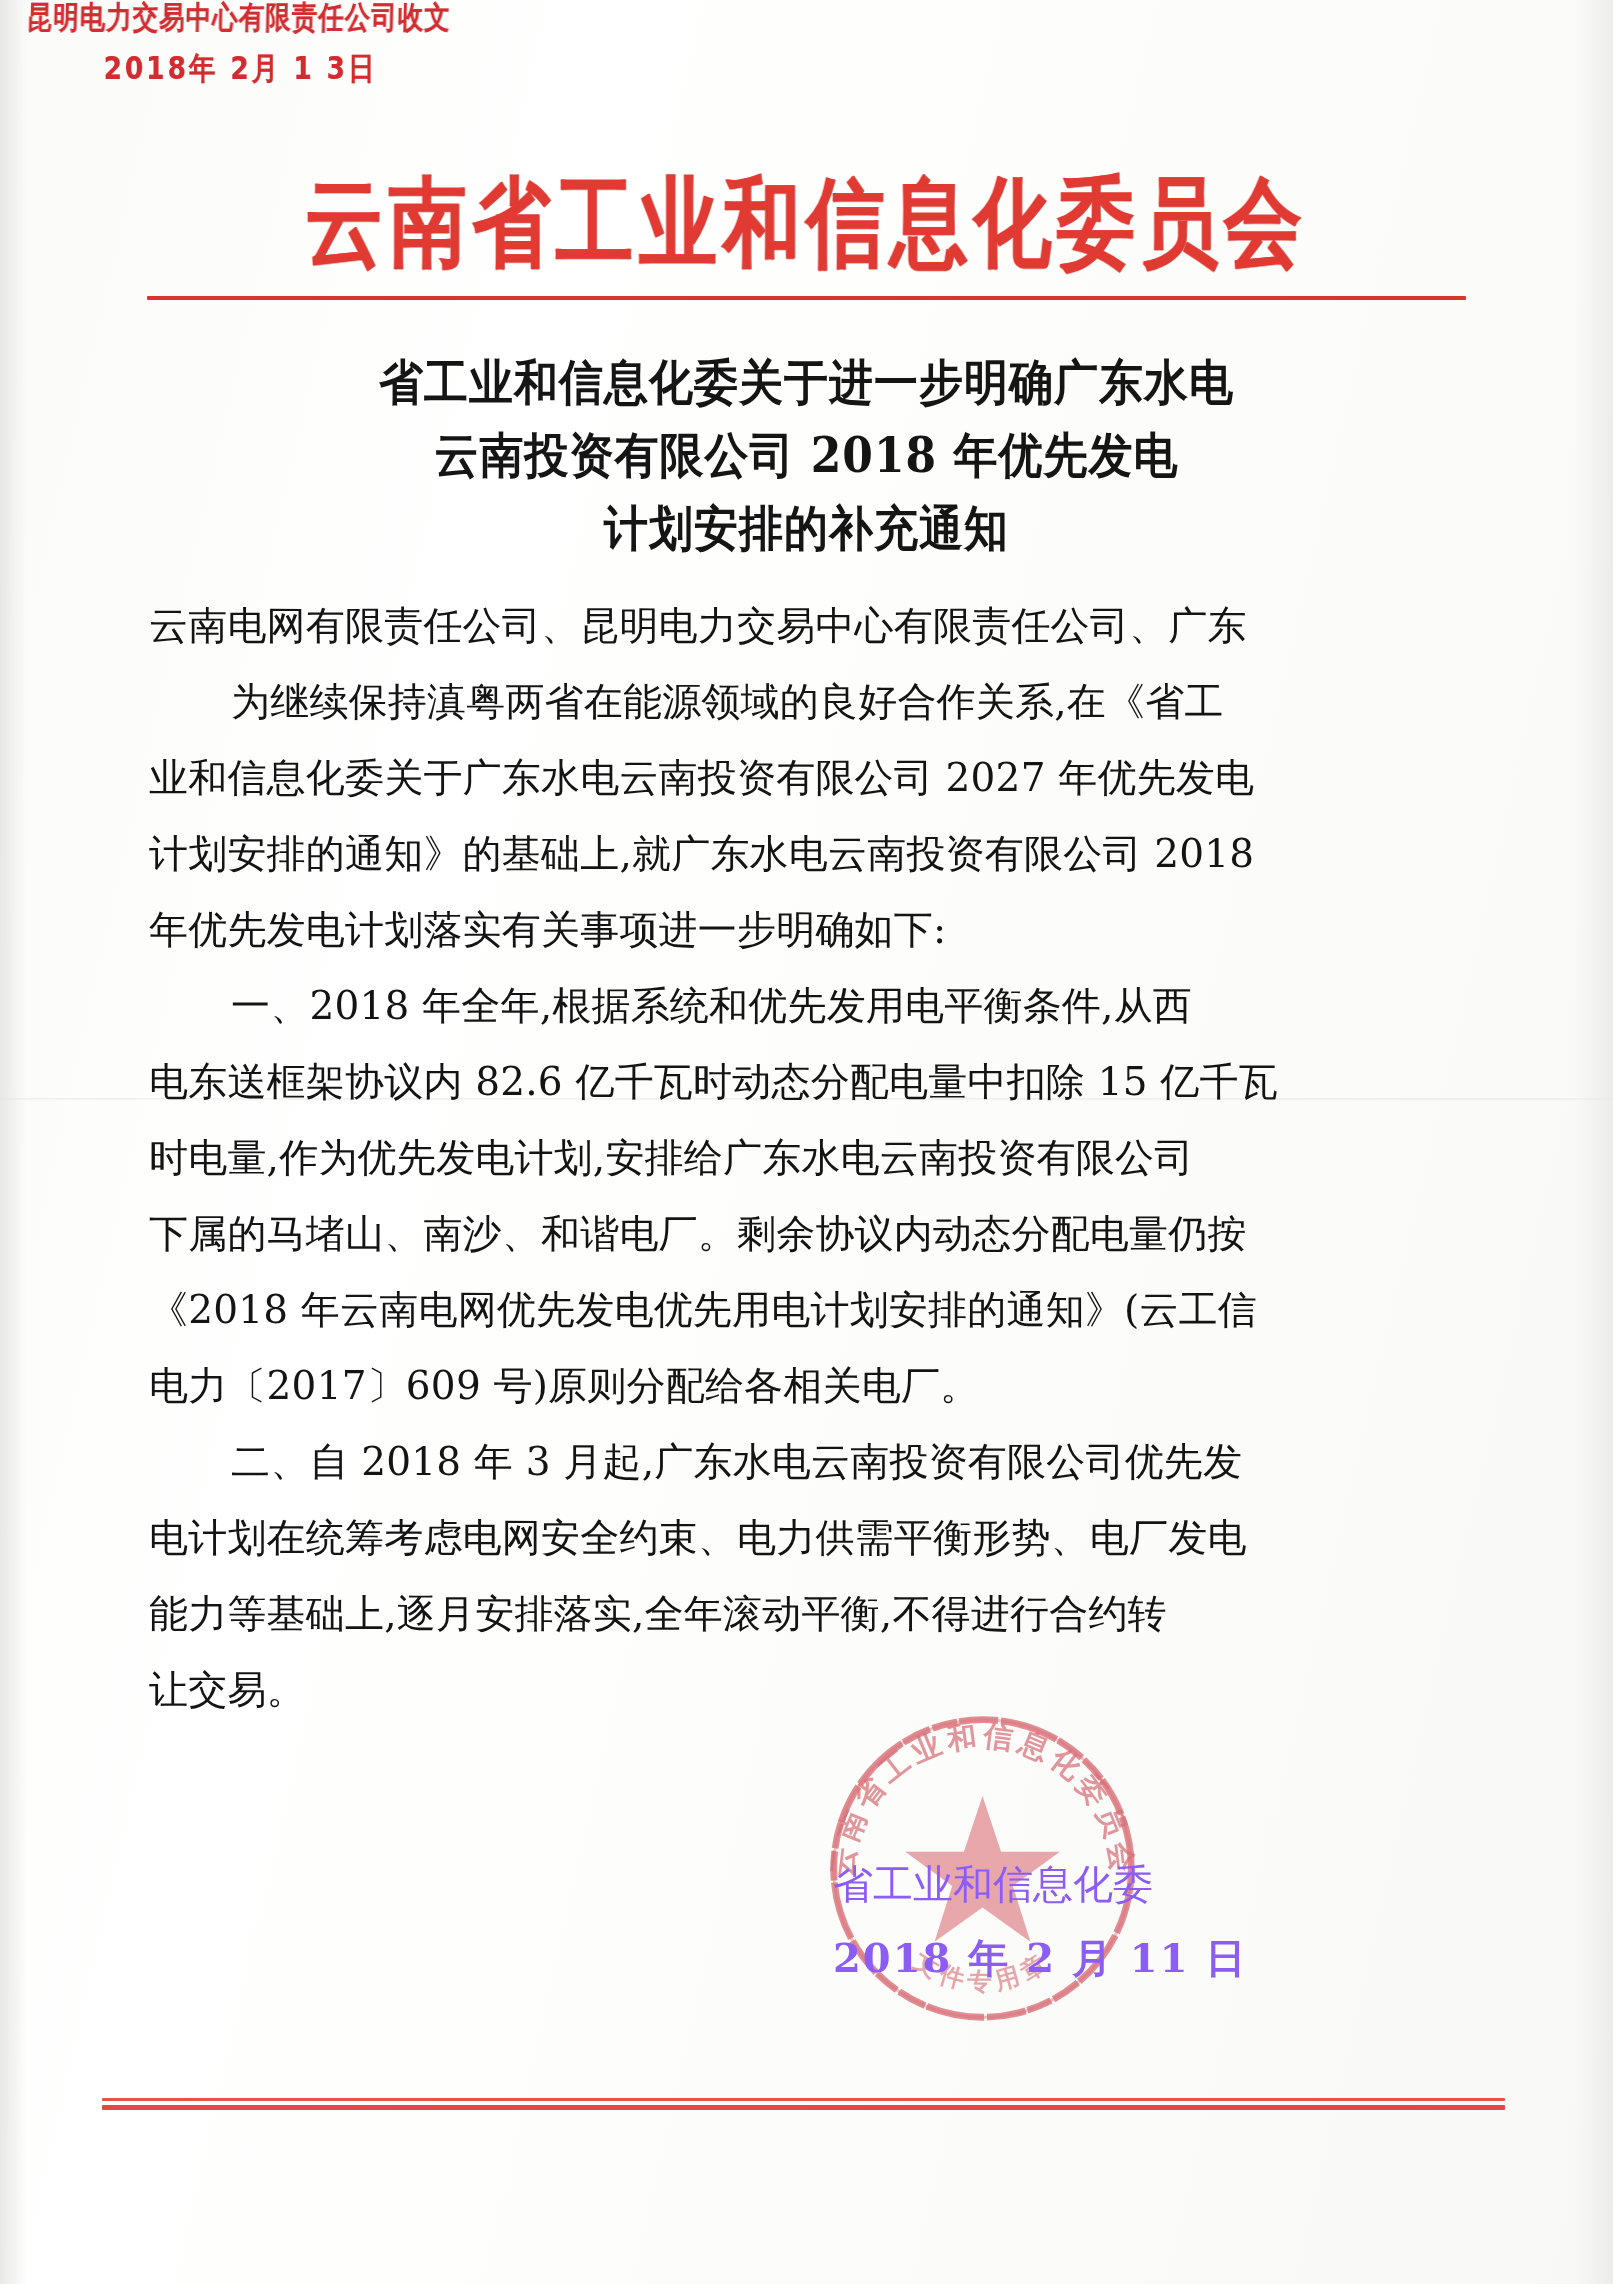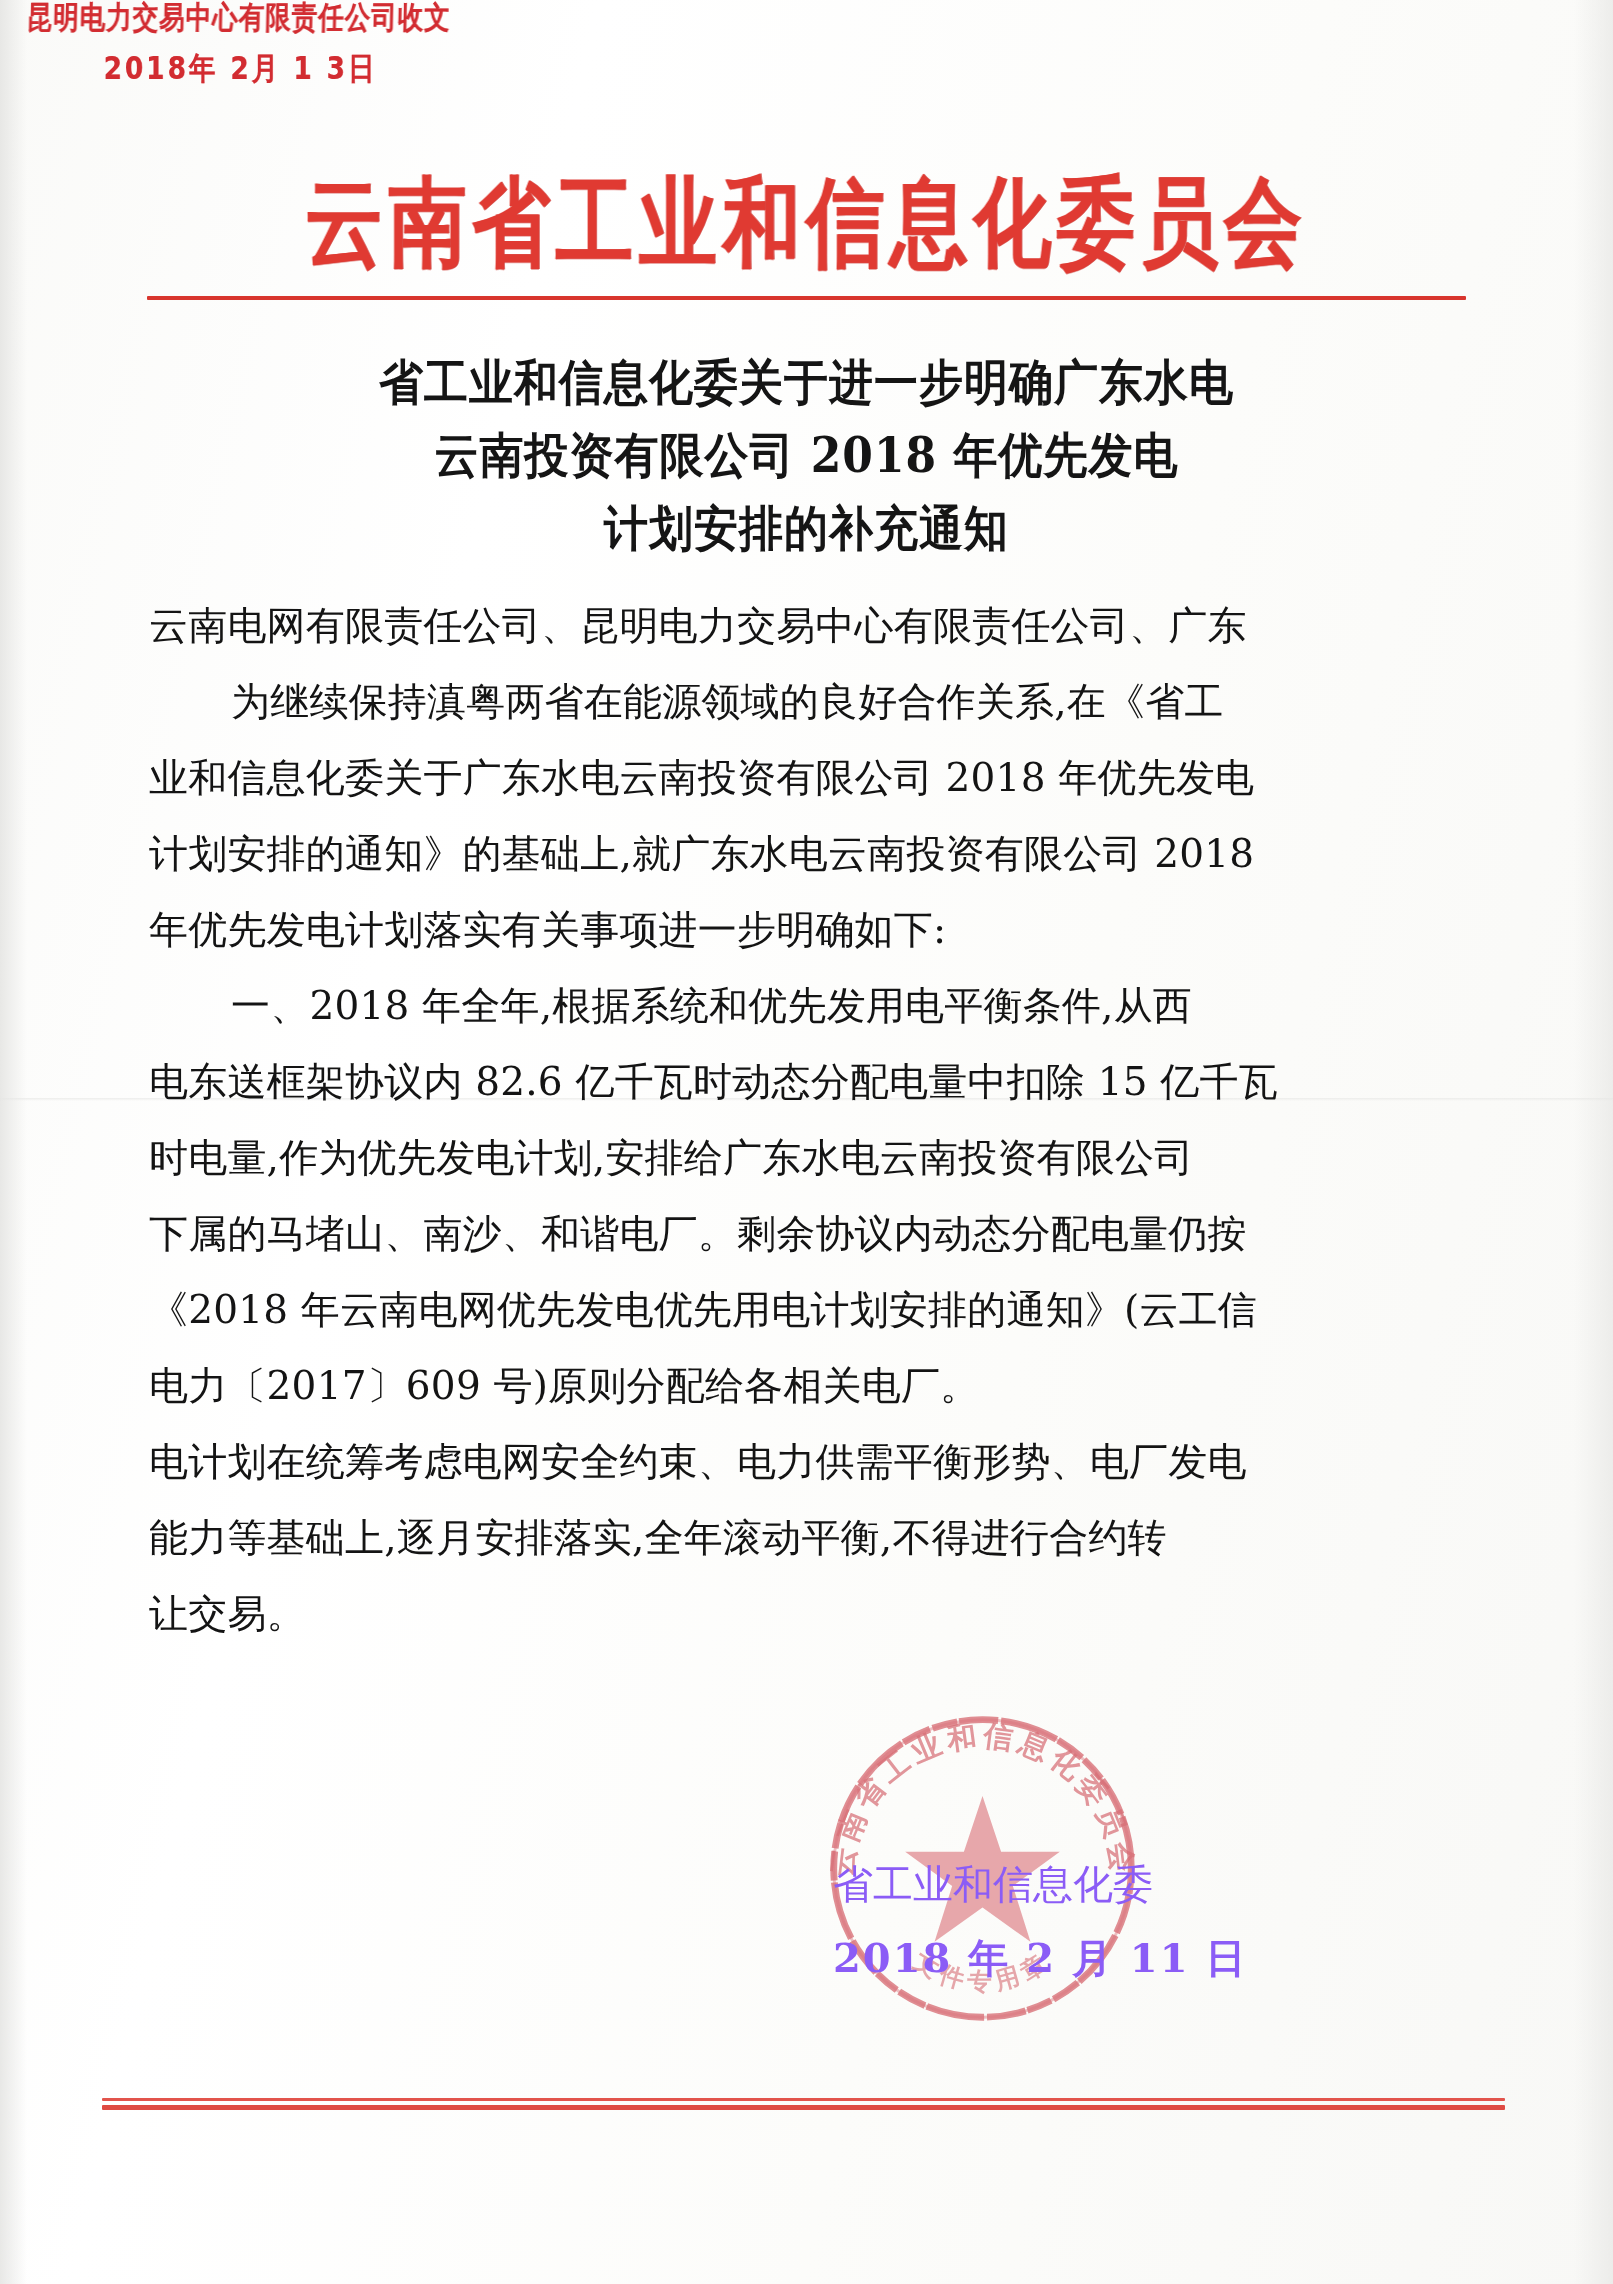--- a/index.html
+++ b/index.html
@@ -220,35 +220,36 @@
   </div>
 
   <div class="body-block">
 
     <div>
       <span class="ln">云南电网有限责任公司、昆明电力交易中心有限责任公司、广东</span>
     </div>
 
     <div>
       <span class="ln indent2">为继续保持滇粤两省在能源领域的良好合作关系,在《省工</span>
-      <span class="ln">业和信息化委关于广东水电云南投资有限公司 2018 年优先发电</span>
+      <span class="ln">业和信息化委关于广东水电云南投资有限公司 2027 年优先发电</span>
       <span class="ln">计划安排的通知》的基础上,就广东水电云南投资有限公司 2018</span>
       <span class="ln">年优先发电计划落实有关事项进一步明确如下:</span>
     </div>
 
     <div>
       <span class="ln indent2">一、2018 年全年,根据系统和优先发用电平衡条件,从西</span>
       <span class="ln">电东送框架协议内 82.6 亿千瓦时动态分配电量中扣除 15 亿千瓦</span>
       <span class="ln">时电量,作为优先发电计划,安排给广东水电云南投资有限公司</span>
       <span class="ln">下属的马堵山、南沙、和谐电厂。剩余协议内动态分配电量仍按</span>
       <span class="ln">《2018 年云南电网优先发电优先用电计划安排的通知》(云工信</span>
       <span class="ln">电力〔2017〕609 号)原则分配给各相关电厂。</span>
     </div>
 
     <div>
+      <span class="ln indent2">二、自 2018 年 3 月起,广东水电云南投资有限公司优先发</span>
       <span class="ln">电计划在统筹考虑电网安全约束、电力供需平衡形势、电厂发电</span>
       <span class="ln">能力等基础上,逐月安排落实,全年滚动平衡,不得进行合约转</span>
       <span class="ln">让交易。</span>
     </div>
 
   </div>
 
   <div class="seal">
     <svg viewBox="0 0 330 336" xmlns="http://www.w3.org/2000/svg">
       <defs>

